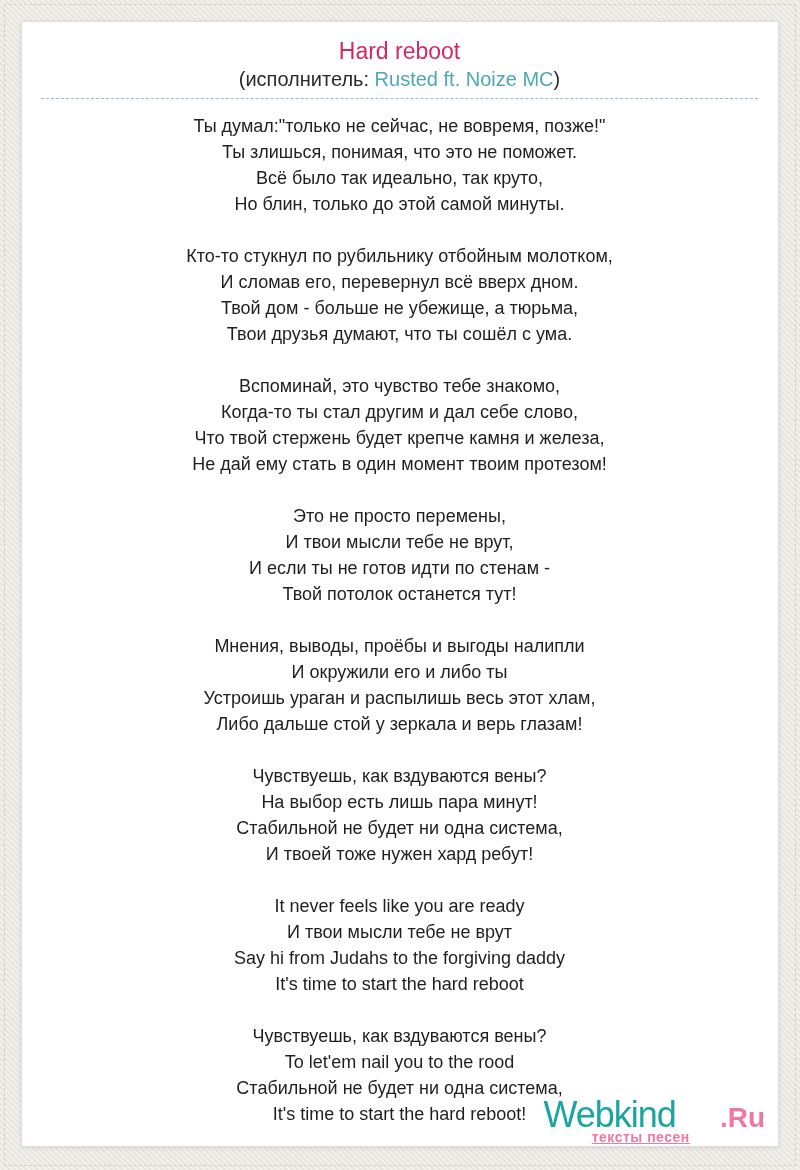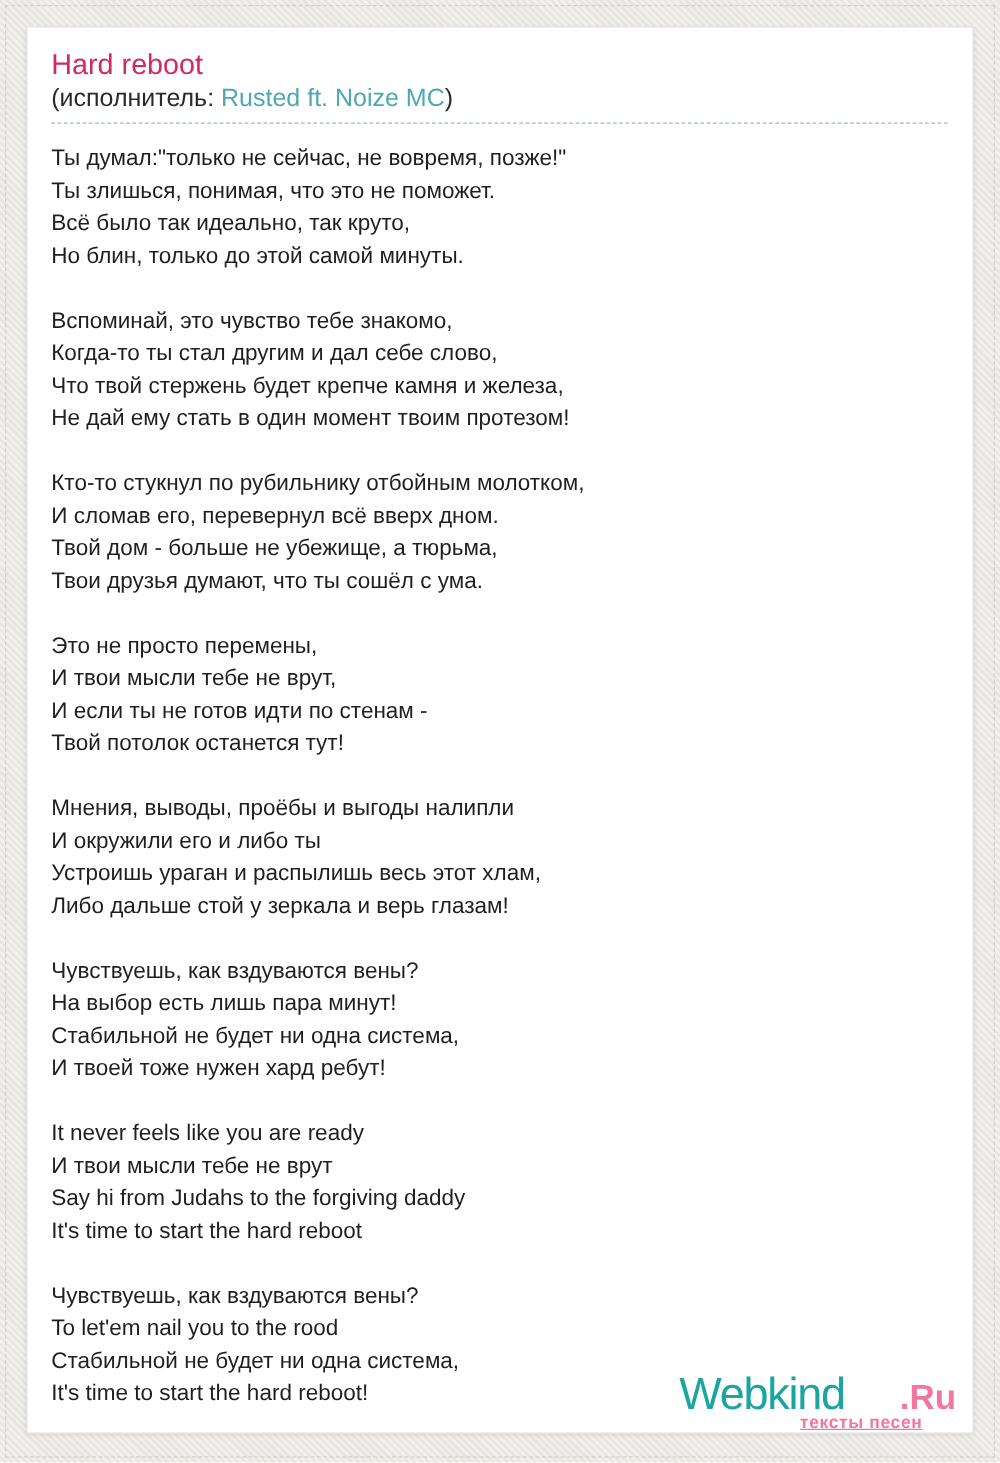--- a/index.html
+++ b/index.html
@@ -5,21 +5,21 @@
   :root{
     --title:#d12a60;
     --artist-link:#4fa6b5;
     --separator:#9fb8c8;
     --lyrics-text:#1f1f1f;
     --logo-teal:#1aa69e;
     --logo-pink:#f2779f;
     --page-bg:#ebe8e4;
     --card-bg:#ffffff;
   }
-  *{box-sizing:border-box;}
+  *{box-sizing:border-box;text-align:center;}
   html,body{margin:0;padding:0;}
   body{
     width:800px;height:1170px;position:relative;overflow:hidden;
     font-family:"Liberation Sans","DejaVu Sans",sans-serif;
     background-color:var(--page-bg);
     background-image:
       repeating-linear-gradient(45deg, rgba(255,255,255,0.35) 0 2px, rgba(0,0,0,0.012) 2px 4px);
   }
   .stitch-frame{
     position:absolute;inset:4px;
@@ -85,22 +85,22 @@
 
   <h1 class="song-title">Hard reboot</h1>
 
   <div class="artist-line">
     <span>(исполнитель:</span>
     <a class="artist-link">Rusted ft. Noize MC</a><span>)</span>
   </div>
 
   <div class="lyrics">
       <p class="stanza">Ты думал:"только не сейчас, не вовремя, позже!"<br>Ты злишься, понимая, что это не поможет.<br>Всё было так идеально, так круто,<br>Но блин, только до этой самой минуты.</p>
+      <p class="stanza">Кто-то стукнул по рубильнику отбойным молотком,<br>И сломав его, перевернул всё вверх дном.<br>Твой дом - больше не убежище, а тюрьма,<br>Твои друзья думают, что ты сошёл с ума.</p>
       <p class="stanza">Вспоминай, это чувство тебе знакомо,<br>Когда-то ты стал другим и дал себе слово,<br>Что твой стержень будет крепче камня и железа,<br>Не дай ему стать в один момент твоим протезом!</p>
-      <p class="stanza">Кто-то стукнул по рубильнику отбойным молотком,<br>И сломав его, перевернул всё вверх дном.<br>Твой дом - больше не убежище, а тюрьма,<br>Твои друзья думают, что ты сошёл с ума.</p>
       <p class="stanza">Это не просто перемены,<br>И твои мысли тебе не врут,<br>И если ты не готов идти по стенам -<br>Твой потолок останется тут!</p>
       <p class="stanza">Мнения, выводы, проёбы и выгоды налипли<br>И окружили его и либо ты<br>Устроишь ураган и распылишь весь этот хлам,<br>Либо дальше стой у зеркала и верь глазам!</p>
       <p class="stanza">Чувствуешь, как вздуваются вены?<br>На выбор есть лишь пара минут!<br>Стабильной не будет ни одна система,<br>И твоей тоже нужен хард ребут!</p>
       <p class="stanza">It never feels like you are ready<br>И твои мысли тебе не врут<br>Say hi from Judahs to the forgiving daddy<br>It's time to start the hard reboot</p>
       <p class="stanza">Чувствуешь, как вздуваются вены?<br>To let'em nail you to the rood<br>Стабильной не будет ни одна система,<br>It's time to start the hard reboot!</p>
     </div>
 
   <div class="logo">
     <span class="logo-main">Webkind</span><span class="logo-suffix">.Ru</span>
     <div class="logo-tagline">тексты песен</div>

